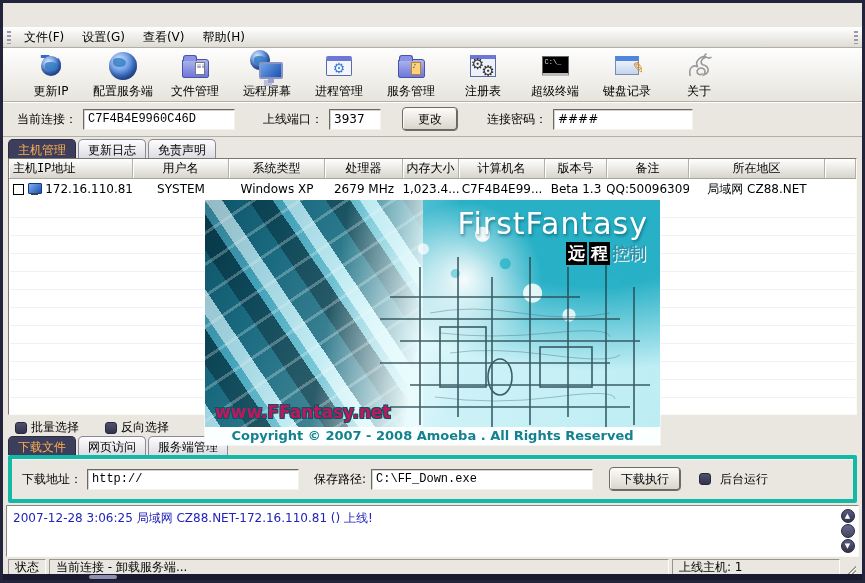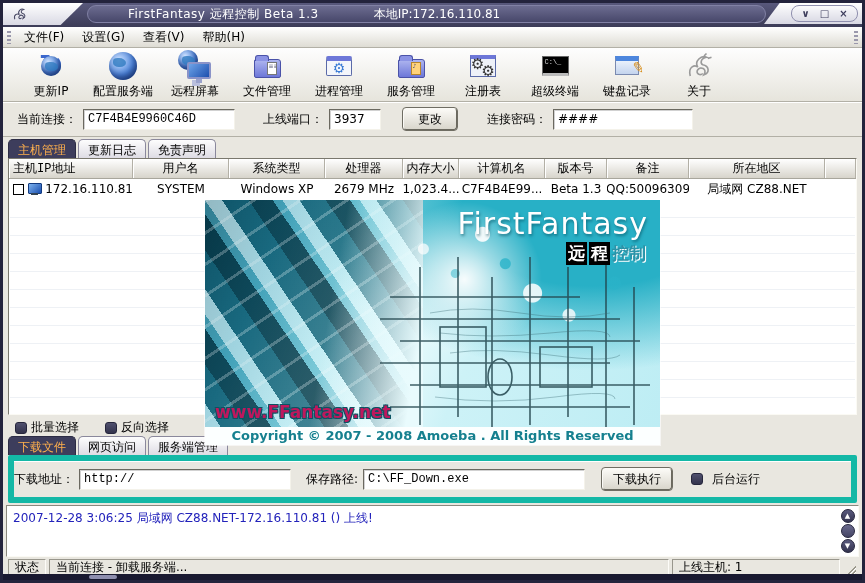--- a/index.html
+++ b/index.html
@@ -176,23 +176,23 @@
                color:#15808f; font-size:13px; font-weight:bold; text-align:center; line-height:17px; }
 
   
   .checkrow { position:absolute; left:12px; top:416px; display:flex; gap:26px; align-items:center; }
   .darkcb { width:12px; height:12px; border-radius:3px; background:linear-gradient(#50506e,#33334c);
             border:1px solid #26263c; margin-right:4px; }
   .checkitem { display:flex; align-items:center; }
 
   
   .bottompanel { position:absolute; top:452px; left:5px; right:5px; height:48px;
-                 border:6px solid #14b8a6; border-radius:2px; background:#e9e7e0;
+                 border:4px solid #14b8a6; border-radius:2px; background:#e9e7e0;
                  box-shadow:inset 0 1px 0 #fff; display:flex; align-items:center;
-                 gap:5px; }
+                 padding-left:10px; gap:5px; }
 
   
   .logarea { position:absolute; top:502px; left:3px; right:3px; height:52px; background:#fff;
              border:1px solid; border-color:#8a887e #fbfaf4 #fbfaf4 #8a887e; }
   .logtext { padding:4px 6px; color:#2323bb; white-space:nowrap; }
   .vscroll { position:absolute; right:3px; top:3px; bottom:3px; width:15px; display:flex;
              flex-direction:column; justify-content:space-between; align-items:center; }
   .sbtn { width:14px; height:14px; border-radius:50%; background:linear-gradient(#5a5a7e,#33334e);
           border:1px solid #23233a; color:#fff; font-size:7px; display:flex; align-items:center;
           justify-content:center; }
@@ -215,38 +215,20 @@
   
   .bottomstrip { position:absolute; left:0; right:0; bottom:0; height:6px; background:#191930; }
   .hthumb { position:absolute; left:86px; top:1px; width:28px; height:4px; background:#8e8eae;
             border-radius:2px; }
 </style>
 </head>
 <body>
 
 <div class="window">
 
-  <div class="titlebar">
-    <div class="tb-band">
-      <span class="tb-title">FirstFantasy 远程控制 Beta 1.3</span>
-      <span class="tb-ip">本地IP:172.16.110.81</span>
-    </div>
-    <div class="tb-left">
-      <svg class="dragon-svg" style="width:18px;height:18px" viewBox="0 0 24 24">
-        <path d="M5 19 C3 12 9 11 11 13 C8 8 14 4 17 6 C13 7 13 10 15 11 C19 12 20 16 16 18 C18 14 13 12 11 15 C9 18 13 19 14 17" fill="none" stroke="#4a4a66" stroke-width="1.4"></path>
-      </svg>
-    </div>
-    <div class="tb-right">
-      <div class="winbtns">
-        <span class="winbtn">∨</span>
-        <span class="winbtn">□</span>
-        <span class="winbtn">×</span>
-      </div>
-    </div>
-  </div>
 
   <div class="menubar">
     <div class="grip"></div>
     <span class="menuitem">文件(F)</span>
     <span class="menuitem">设置(G)</span>
     <span class="menuitem">查看(V)</span>
     <span class="menuitem">帮助(H)</span>
     <div class="grip right"></div>
   </div>
 
@@ -258,33 +240,33 @@
       </div>
       <span>更新IP</span>
     </div>
     <div class="tool">
       <div class="ic">
           <div class="globe"></div>
         </div>
       <span>配置服务端</span>
     </div>
     <div class="tool">
+      <div class="ic">
+        <div class="folder">
+            <div class="doc">≡≡≡</div>
+          </div>
+      </div>
+      <span>文件管理</span>
+    </div>
+    <div class="tool">
       <div class="ic mon-combo">
         <div class="globe small"></div>
         <div class="monitor"></div>
       </div>
       <span>远程屏幕</span>
-    </div>
-    <div class="tool">
-      <div class="ic">
-        <div class="folder">
-            <div class="doc">≡≡≡</div>
-          </div>
-      </div>
-      <span>文件管理</span>
     </div>
     <div class="tool">
       <div class="ic">
         <div class="appwin">
             <span class="gear-blue">⚙</span>
           </div>
       </div>
       <span>进程管理</span>
     </div>
     <div class="tool">

